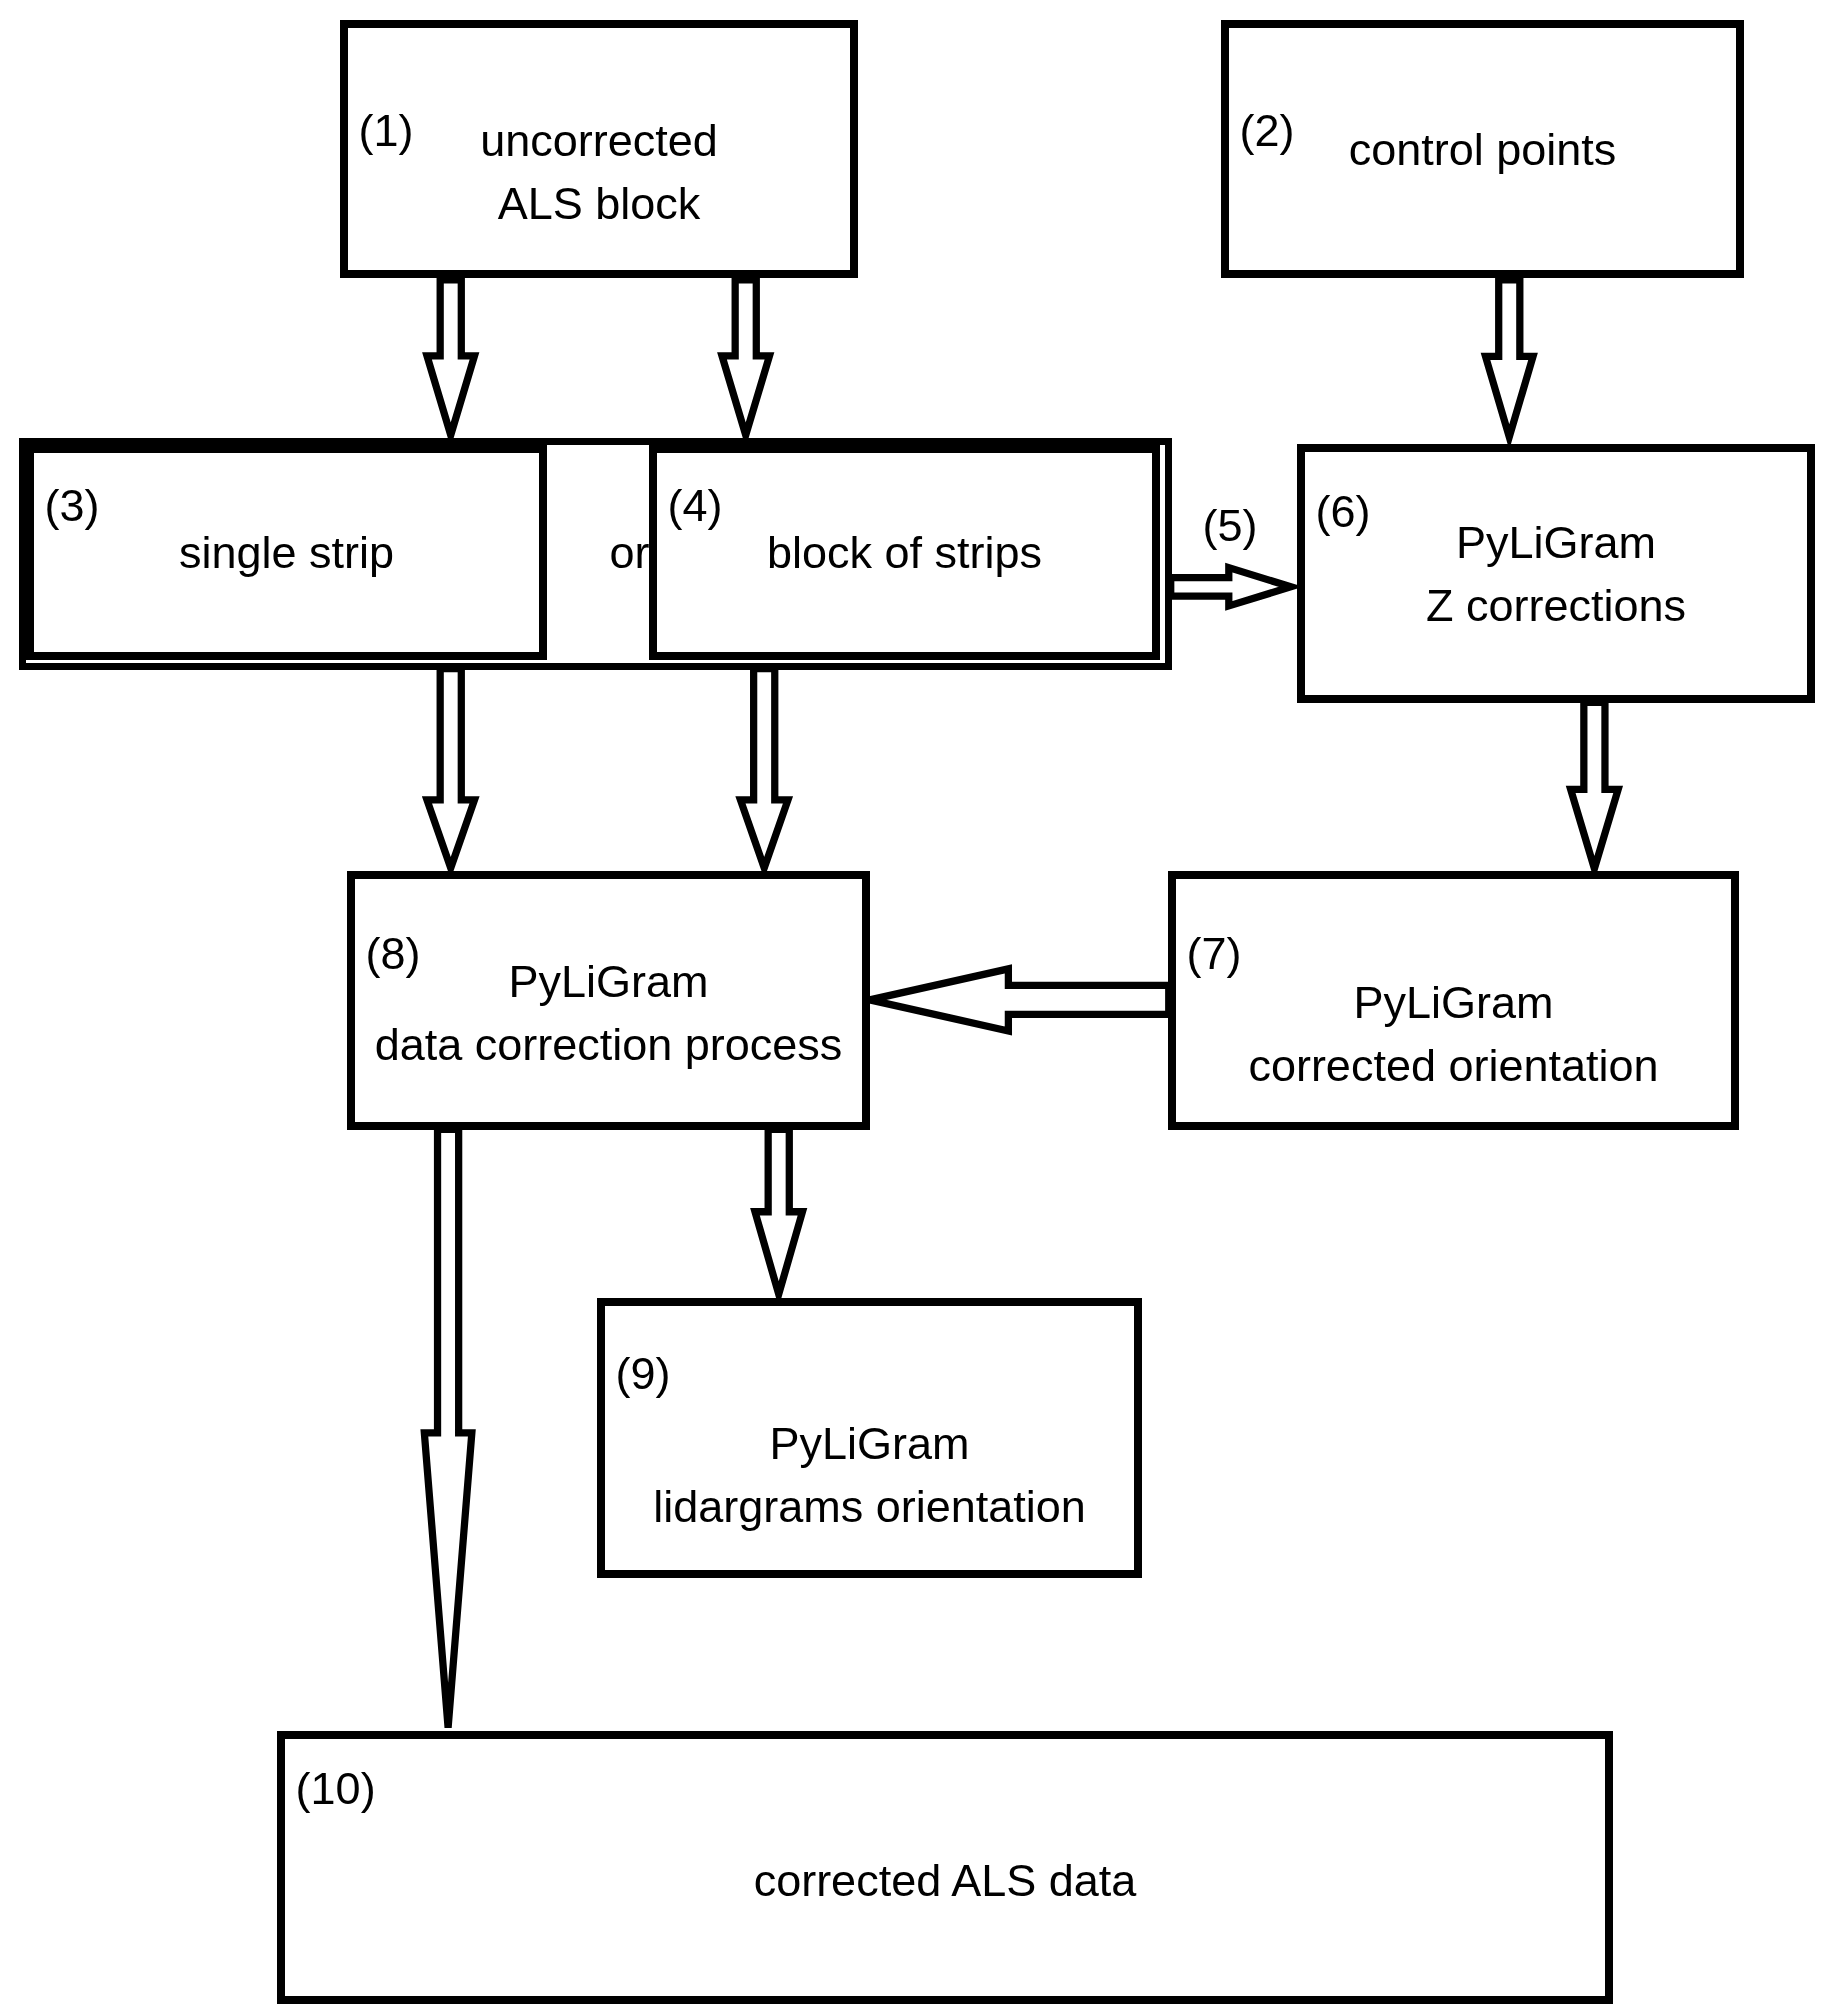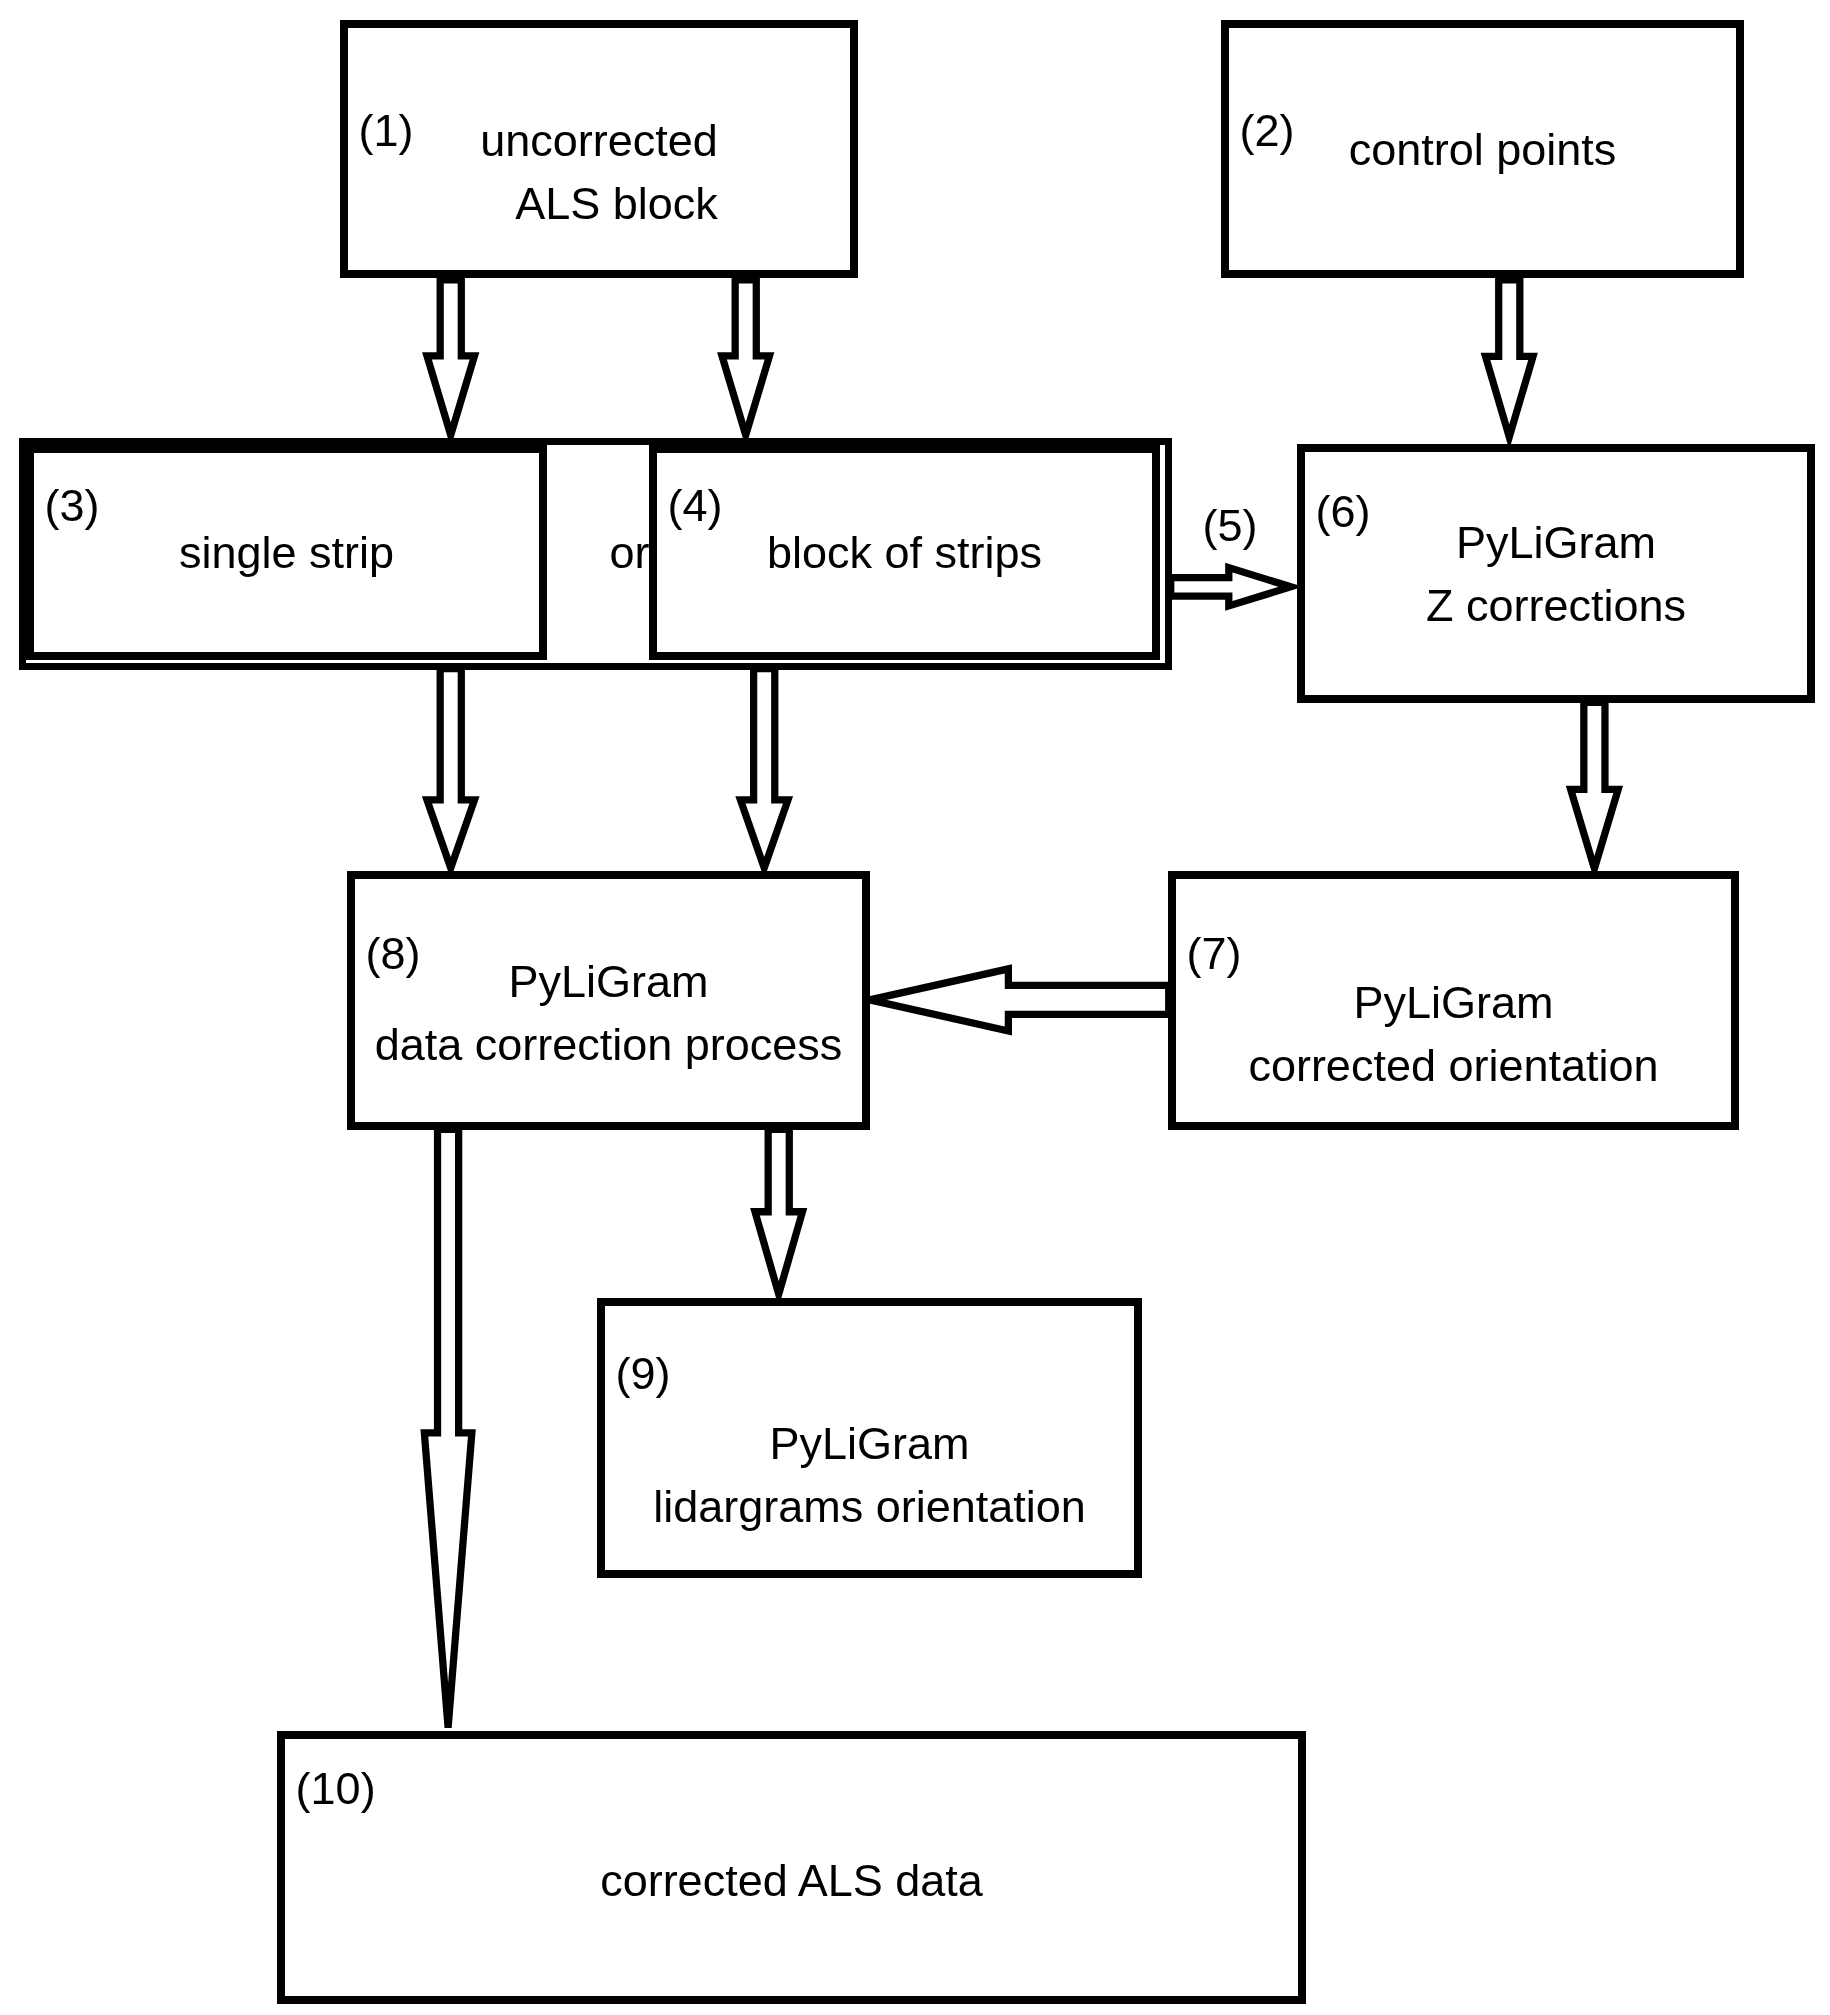--- a/index.html
+++ b/index.html
@@ -30,41 +30,41 @@
     border:7.3px solid var(--ink);
     background:var(--bg);
   }
   .floating-label {
     position:absolute; text-align:center;
     font-size:45px; line-height:53px;
   }
   .lines { position:relative; }
   
   .b1  { left:340px;  top:20px;   width:518px;  height:258px; }
-  .b1 .lines { padding-top:46px;text-align:right; }
+  .b1 .lines { padding-top:46px; }
   .b1 .num { top:79px; }
   .b2  { left:1221px; top:20px;   width:523px;  height:258px; }
   .b2 .num { top:79px; }
   .bandbox { left:18.5px; top:438px; width:1153px; height:232px; }
   .b3  { left:26px;   top:445px;  width:521px;  height:215px; border-width:8px; }
   .b3 .num { top:29px; }
   .b4  { left:649px;  top:445px;  width:511px;  height:215px; border-width:8px; }
   .b4 .num { top:29px; }
   .b6  { left:1297px; top:444px;  width:518px;  height:259px; }
   .b6 .num { top:36px; }
   .b7  { left:1168px; top:871px; width:571px;  height:259px; }
   .b7 .lines { padding-top:66px; }
   .b7 .num { top:51px; }
   .b8  { left:347px;  top:871px; width:523px;  height:259px; }
   .b8 .lines { padding-top:24px; }
   .b8 .num { top:51px; }
   .b9  { left:597px;  top:1298px; width:545px;  height:280px; }
   .b9 .lines { padding-top:73px; }
   .b9 .num { top:44px; }
-  .b10 { left:277px;  top:1731px; width:1029px; height:273px;align-items:center; }
+  .b10 { left:277px;  top:1731px; width:1336px; height:273px;align-items:center; }
   .b10 .lines { padding-top:26.4px; }
   .b10 .num { top:26.4px; }
   .or-label { left:580px; top:526px; width:99px; }
   .a5-label { left:1187px; top:499px; width:86px; }
   svg .arrow { fill:var(--bg); stroke:var(--ink); stroke-width:11; stroke-linejoin:miter; }
 </style>
 </head>
 <body>
 
 <div class="canvas">

